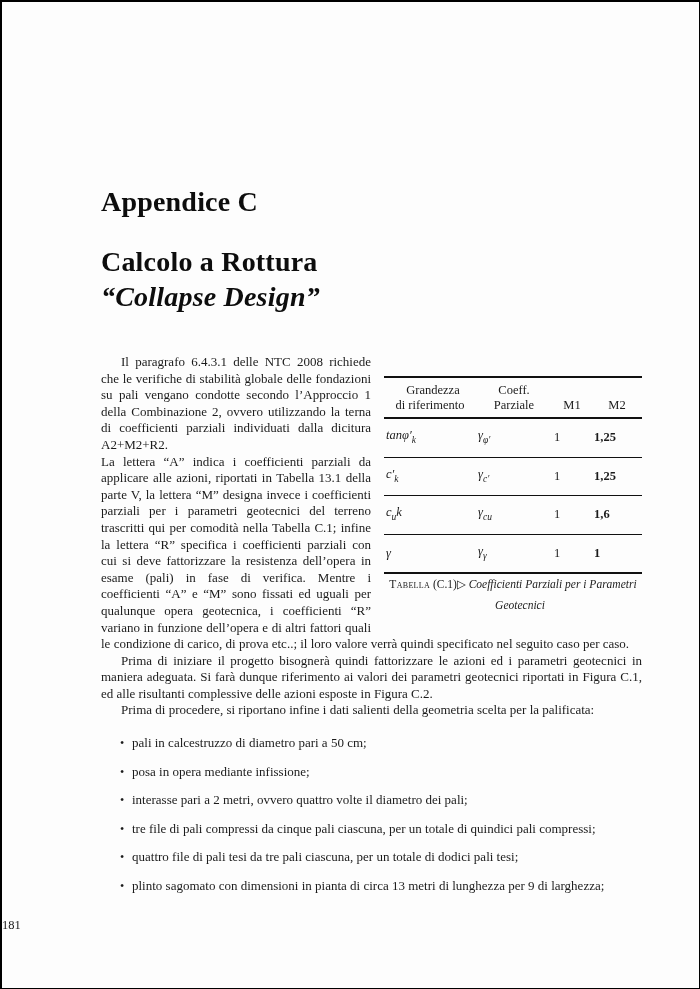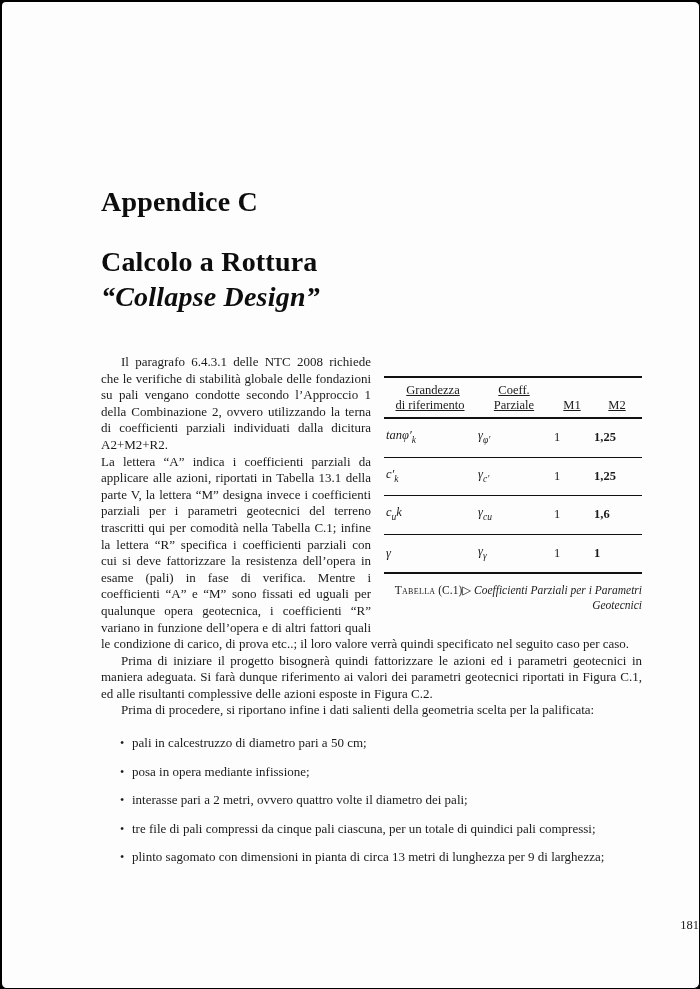--- a/index.html
+++ b/index.html
@@ -8,21 +8,20 @@
     width:700px;height:989px;
     background:#fdfdfd;
     box-sizing:border-box;
     border-left:2px solid #000;
     border-top:2px solid #000;
     border-right:1px solid #000;
     border-bottom:1px solid #000;
     font-family:"Liberation Serif", serif;
     color:#1b1b1b;
     overflow:hidden;
-    border-radius:6px;
   }
   .heading{
     position:absolute;left:99px;
     font-weight:bold;font-size:28px;line-height:1;color:#0d0d0d;
     letter-spacing:.2px;
   }
   #appendix-heading{top:186px;}
   #chapter-title{top:246px;}
   #chapter-subtitle{top:281px;font-style:italic;}
   .body-block{
@@ -36,53 +35,53 @@
     padding-top:22px;margin:0 0 8px 13px;
     text-align:left;
   }
   table.coeff-table{
     width:100%;border-collapse:collapse;
     border-top:2px solid #111;border-bottom:2px solid #111;
     font-size:12.5px;
   }
   table.coeff-table th{
     font-weight:normal;text-align:center;
-    padding:5px 2px 4px 2px;line-height:15px;vertical-align:bottom;text-decoration:underline;
+    padding:5px 2px 4px 2px;line-height:15px;vertical-align:bottom;
   }
   table.coeff-table thead tr{border-bottom:2px solid #111;}
   table.coeff-table tbody tr{border-bottom:1.5px solid #111;}
   table.coeff-table tbody tr:last-child{border-bottom:none;}
   table.coeff-table td{
     padding:5px 2px;text-align:left;line-height:23px;
   }
   th.c1{text-align:left;width:88px;}
   th.c1 .l1{padding-left:6px;}
   th.c3,td.c3{width:36px;text-align:right;padding-right:6px;}
   th.c4,td.c4{width:46px;text-align:right;padding-right:4px;font-weight:bold;}
   th.c3,th.c4{font-weight:bold;text-align:right;}
   .mi{font-style:italic;}
   td sub{font-size:9.5px;}
   .table-caption{
-    margin-top:9px;font-size:11.5px;line-height:15px;
-    padding-left:14px;text-indent:-14px;text-align:right;
+    margin-top:0;font-size:11.5px;line-height:21px;
+    padding-left:14px;text-indent:-14px;text-align:center;
   }
   .cap-label{font-variant:small-caps;letter-spacing:.3px;}
   .cap-text{font-style:italic;}
   ul.geometry-list{
     list-style:none;margin:16px 0 0 0;padding:0 0 0 19px;
   }
   ul.geometry-list li{
     position:relative;margin:0 0 12.5px 12px;line-height:16px;text-align:left;
   }
   ul.geometry-list li::before{
     content:"•";position:absolute;left:-12px;top:0;font-size:12px;
   }
   .page-number{
     position:absolute;left:0;top:916px;width:100%;
-    text-align:right;font-size:12.5px;
+    text-align:left;font-size:12.5px;
   }
 </style>
 </head>
 <body>
 
 <div class="page">
 
   <div class="heading" id="appendix-heading">Appendice C</div>
 
   <div class="heading" id="chapter-title">Calcolo a Rottura</div>
@@ -140,18 +139,19 @@
     <p class="indent">Il paragrafo 6.4.3.1 delle NTC 2008 richiede che le verifiche di stabilità globale delle fondazioni su pali vengano condotte secondo l’Approccio 1 della Combinazione 2, ovvero utilizzando la terna di coefficienti parziali individuati dalla dicitura A2+M2+R2.</p>
     <p>La lettera “A” indica i coefficienti parziali da applicare alle azioni, riportati in Tabella 13.1 della parte V, la lettera “M” designa invece i coefficienti parziali per i parametri geotecnici del terreno trascritti qui per comodità nella Tabella C.1; infine la lettera “R” specifica i coefficienti parziali con cui si deve fattorizzare la resistenza dell’opera in esame (pali) in fase di verifica. Mentre i coefficienti “A” e “M” sono fissati ed uguali per qualunque opera geotecnica, i coefficienti “R” variano in funzione dell’opera e di altri fattori quali le condizione di carico, di prova etc..; il loro valore verrà quindi specificato nel seguito caso per caso.</p>
     <p class="indent">Prima di iniziare il progetto bisognerà quindi fattorizzare le azioni ed i parametri geotecnici in maniera adeguata. Si farà dunque riferimento ai valori dei parametri geotecnici riportati in Figura C.1, ed alle risultanti complessive delle azioni esposte in Figura C.2.</p>
     <p class="indent">Prima di procedere, si riportano infine i dati salienti della geometria scelta per la palificata:</p>
 
     <ul class="geometry-list" id="geometry-list">
         <li>pali in calcestruzzo di diametro pari a 50 cm;</li>
         <li>posa in opera mediante infissione;</li>
         <li>interasse pari a 2 metri, ovvero quattro volte il diametro dei pali;</li>
         <li>tre file di pali compressi da cinque pali ciascuna, per un totale di quindici pali compressi;</li>
+        <li>quattro file di pali tesi da tre pali ciascuna, per un totale di dodici pali tesi;</li>
         <li>plinto sagomato con dimensioni in pianta di circa 13 metri di lunghezza per 9 di larghezza;</li>
       </ul>
   </div>
 
   <div class="page-number">181</div>
 </div>
 
 </body></html>

